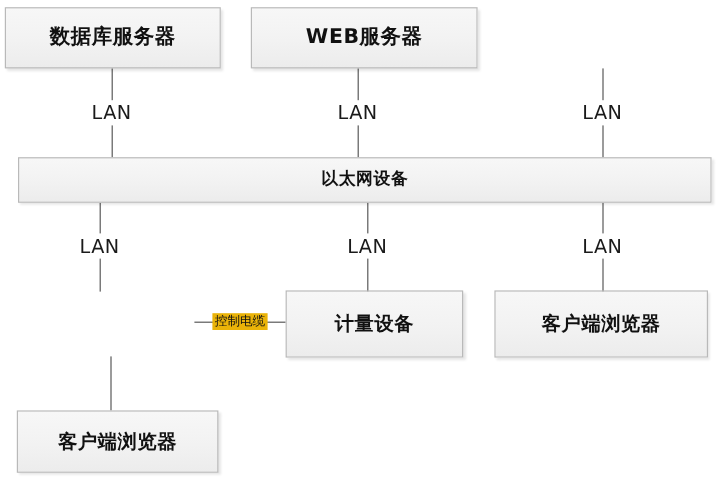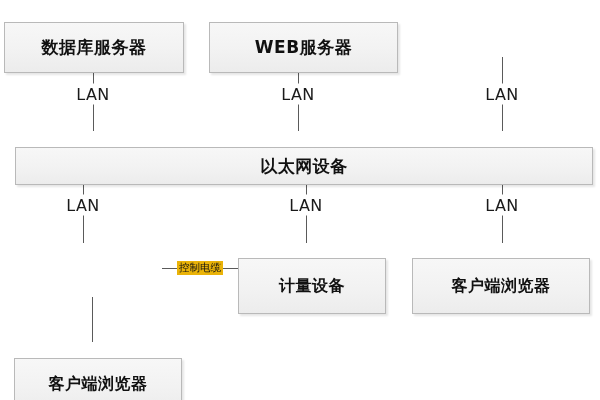--- a/index.html
+++ b/index.html
@@ -22,32 +22,31 @@
     box-sizing: border-box;
     border: 1px solid #b9b9b9;
     background: linear-gradient(to bottom, #f7f7f7 0%, #f2f2f2 55%, #ececec 100%);
     box-shadow: 2px 2px 2px rgba(0,0,0,0.10);
     display: flex;
     align-items: center;
     justify-content: center;
     color: #111111;
     text-align: center;
     line-height: 1.1;
-    margin-top: 16px;
   }
   .node .node-label {
     display: block;
     font-weight: 700;
     letter-spacing: 0.5px;
     white-space: nowrap;
   }
 
   .n-size-lg .node-label { font-size: 17px; }
   .n-size-md .node-label { font-size: 16px; }
-  .n-size-bar .node-label { font-size: 17px; }
+  .n-size-bar .node-label { font-size: 14px; }
 
   
   .vline {
     position: absolute;
     width: 1px;
     background: #5a5a5a;
   }
   .hline {
     position: absolute;
     height: 1px;

